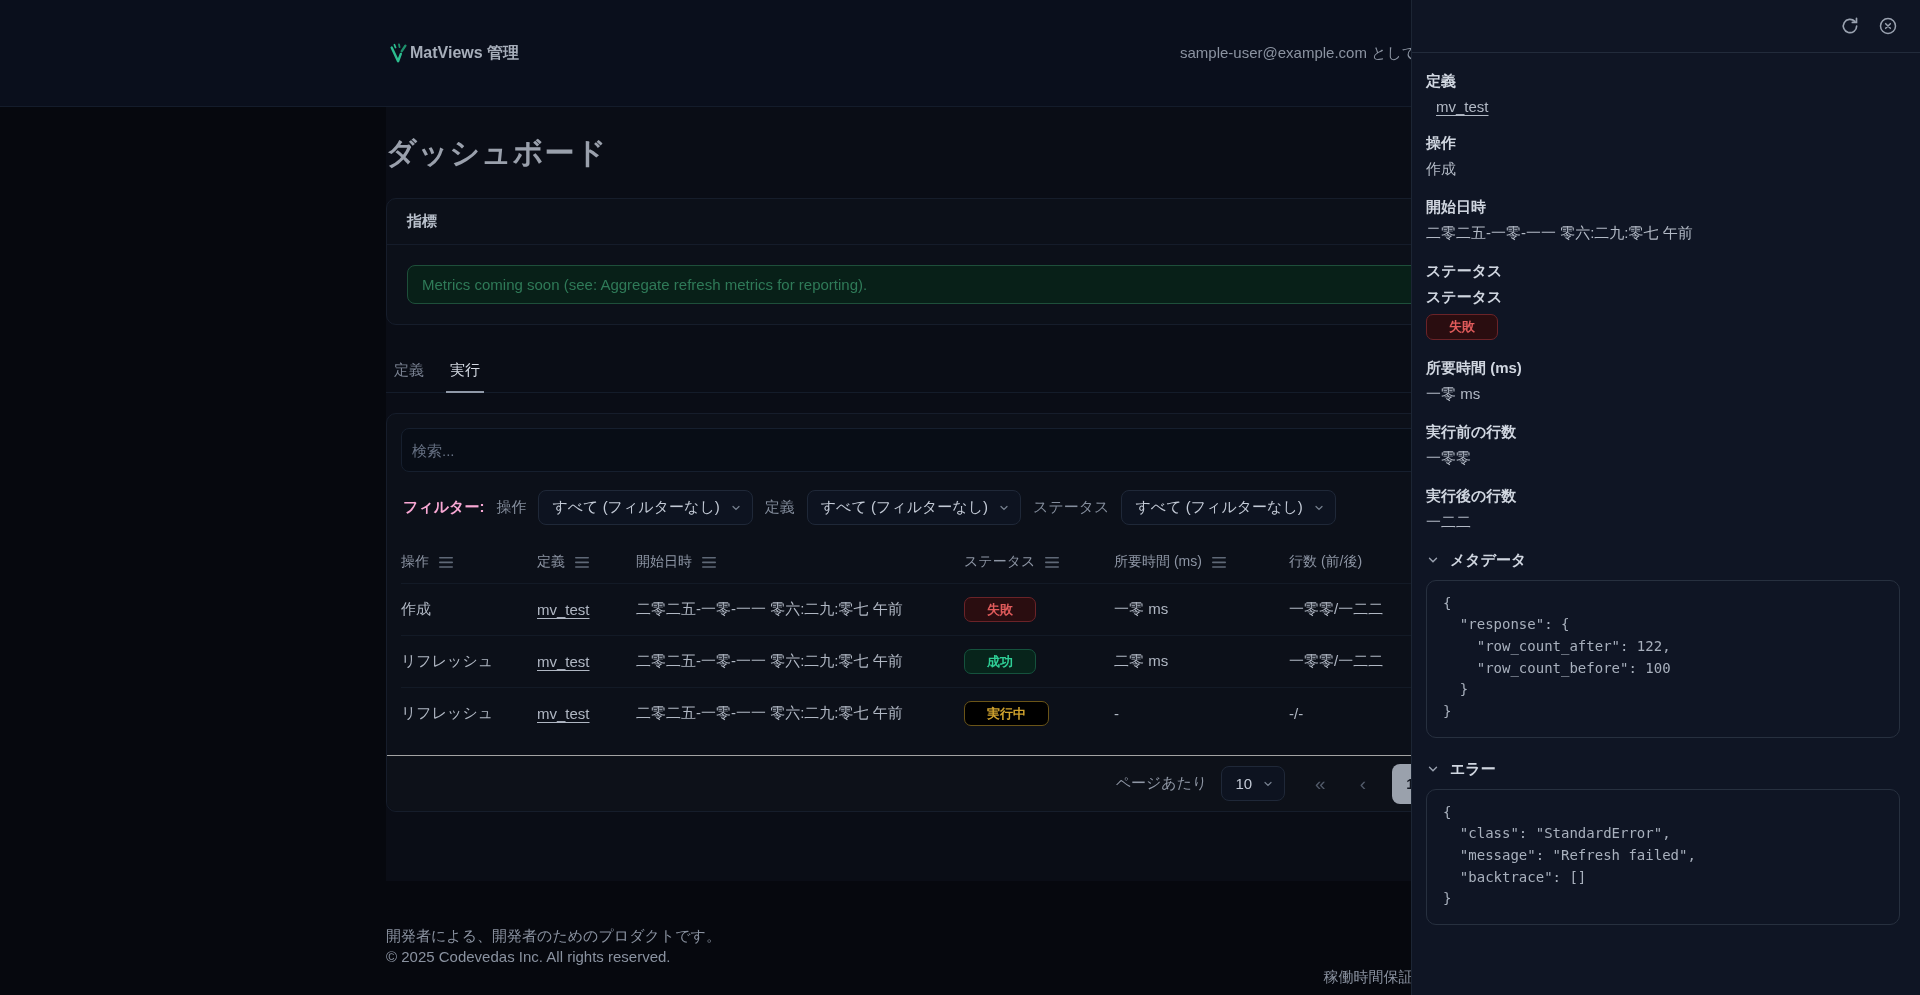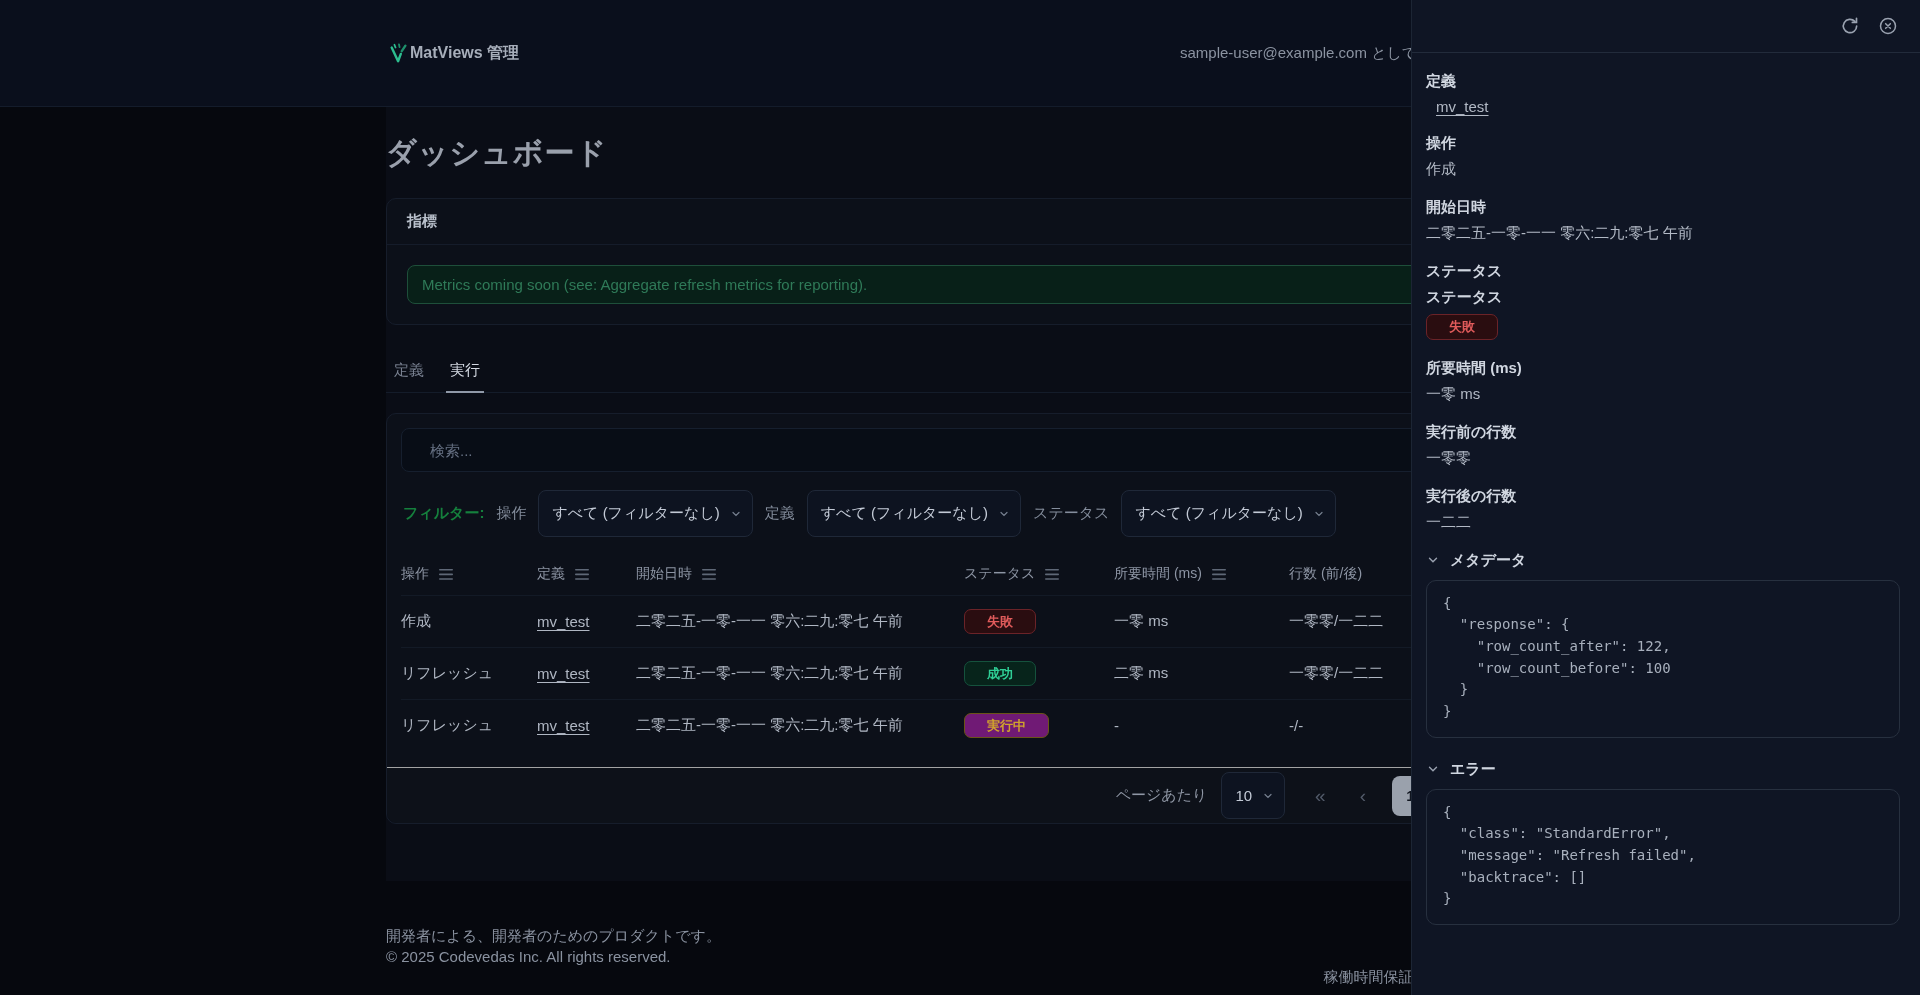--- a/index.html
+++ b/index.html
@@ -40,30 +40,30 @@
 
   .tabs { margin-top:36px; border-bottom:1px solid #141c2a; display:flex; gap:18px; padding-left:4px; }
   .tab { padding:0 4px 11px; font-size:15px; color:#7b8393; cursor:pointer; }
   .tab.active { color:#d3d8e1; border-bottom:2px solid #9099a8; margin-bottom:-1px; }
 
   .exec-card { margin-top:20px; }
   .card-pad { padding:14px 14px 0; }
 
   .search-input {
     width:100%; height:44px; background:#080d16; border:1px solid #161f2e; border-radius:8px;
-    color:#c5ccd8; font-size:15px; padding:0 28px; outline:none;
+    color:#c5ccd8; font-size:15px; padding:0 10px; outline:none;
     font-family:"Liberation Sans","DejaVu Sans",sans-serif;
   }
   .search-input::placeholder { color:#667083; }
 
   .filters { display:flex; align-items:center; gap:12px; margin:18px 2px 16px; }
-  .filters-label { font-weight:bold; color:#15803d; }
+  .filters-label { font-weight:bold; color:#f9a8d4; }
   .filter-name { color:#848d9c; }
   .select {
-    height:47px; background:#0d1320; border:1px solid #1f2838; border-radius:8px;
+    height:35px; background:#0d1320; border:1px solid #1f2838; border-radius:8px;
     color:#c3cad6; font-size:15px; display:inline-flex; align-items:center; gap:10px; padding:0 10px 0 13px;
     cursor:pointer;
   }
   .chev { color:#76808f; }
 
   .exec-table { margin-top:4px; }
   .t-row {
     display:grid; grid-template-columns:136px 99px 328px 150px 175px 1fr;
     align-items:center;
   }
@@ -72,21 +72,21 @@
   .sort-icon { color:#5f6877; }
   .t-data { height:52px; border-top:1px solid #131a26; color:#b0b7c3; font-size:15px; }
   .def-link { color:#b0b7c3; text-decoration:underline; text-underline-offset:3px; cursor:pointer; }
 
   .badge {
     display:inline-block; font-size:13px; font-weight:bold; padding:4px 22px;
     border-radius:7px; border:1px solid transparent; line-height:1.2;
   }
   .badge-failed  { color:#e05b5b; background:#2a0d10; border-color:#6b2328; }
   .badge-success { color:#2fcf96; background:#07241b; border-color:#15523d; }
-  .badge-running { color:#cfa22e; background:#701a75; border-color:#6a5417; }
+  .badge-running { color:#cfa22e; background:#000000; border-color:#6a5417; }
 
   .pagination {
     margin-top:16px; height:56px; background:#0d1119; border-top:1px solid #a3a3a3;
     border-radius:0 0 10px 10px; display:flex; align-items:center; justify-content:flex-end;
     padding-right:106px;
   }
   .pg-label { color:#8f97a5; margin-right:14px; }
   .pg-select { margin-right:30px; min-width:58px; justify-content:space-between; }
   .pg-nav { color:#525b6a; font-size:19px; background:none; border:none; cursor:pointer; }
   .pg-first { margin-right:34px; }

